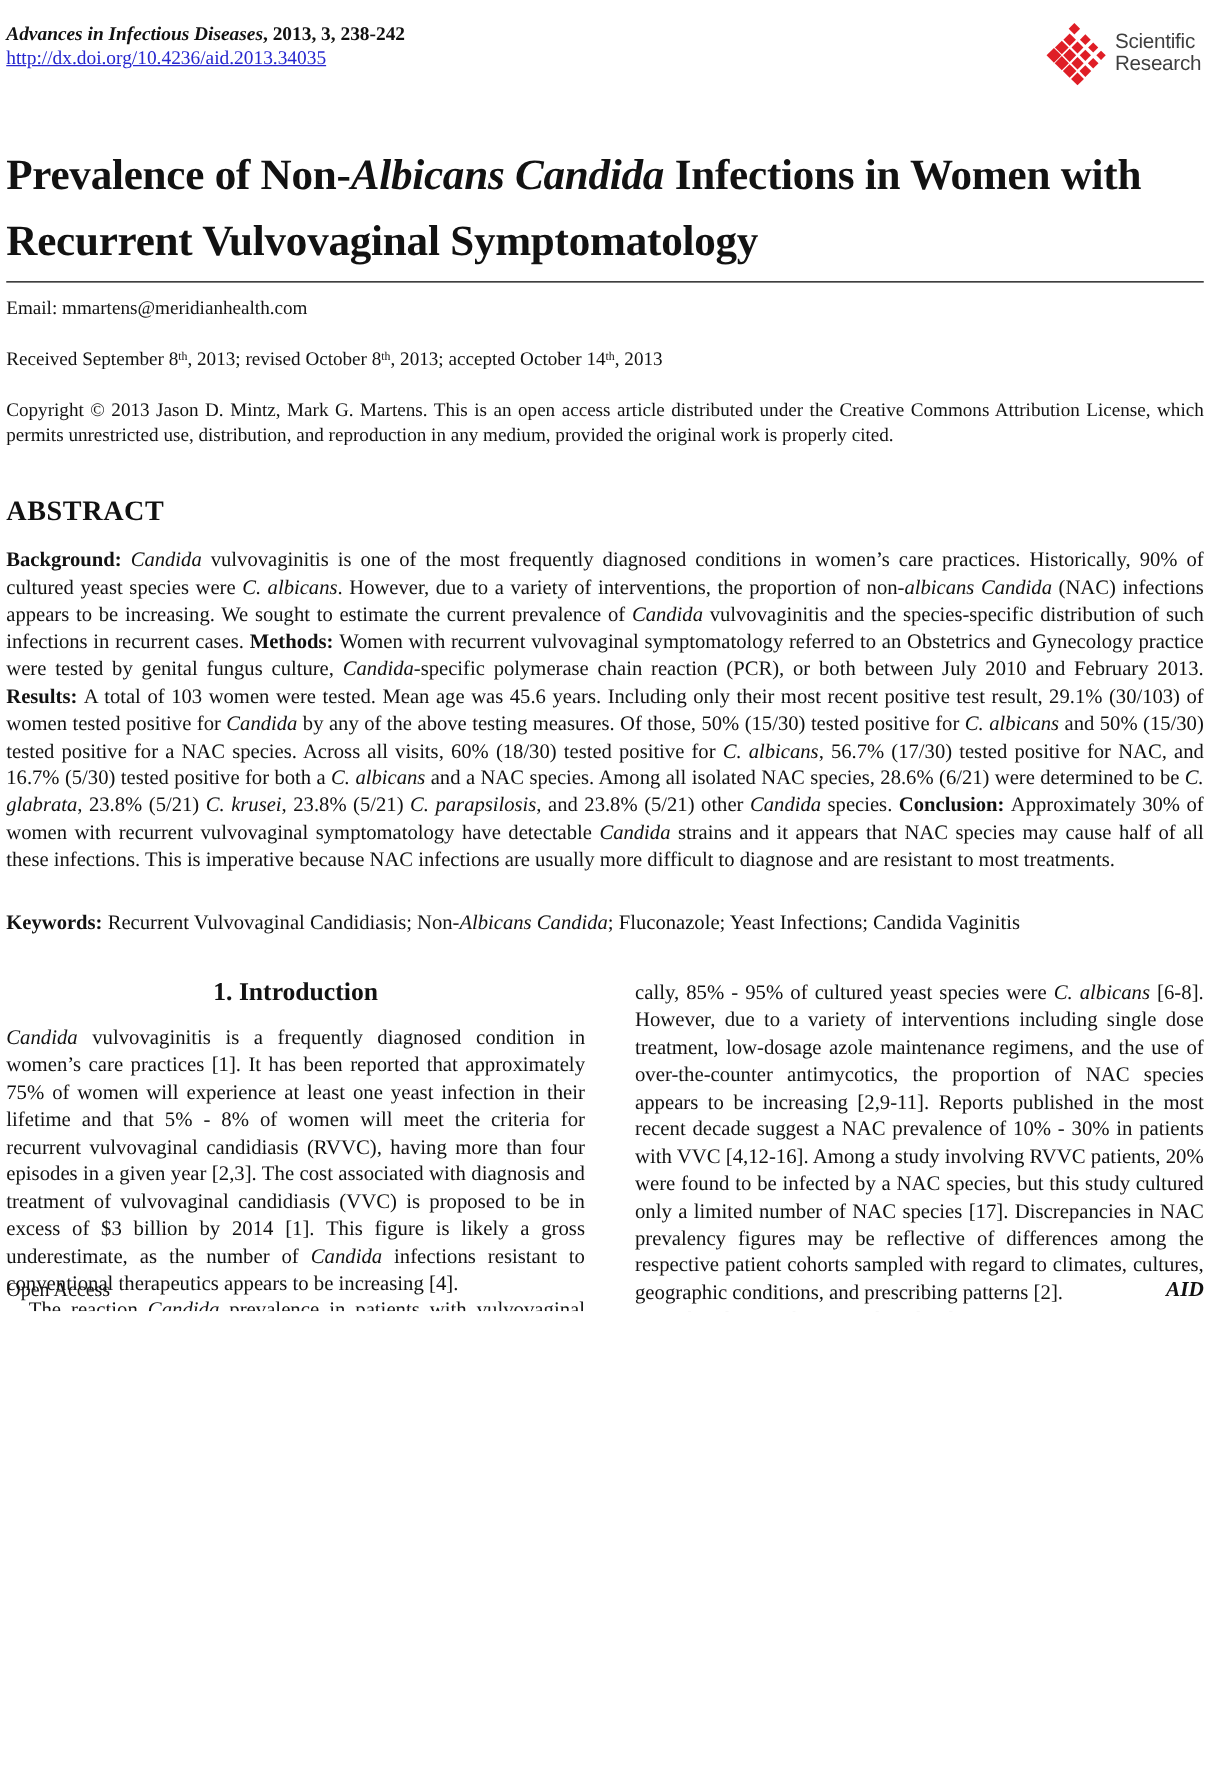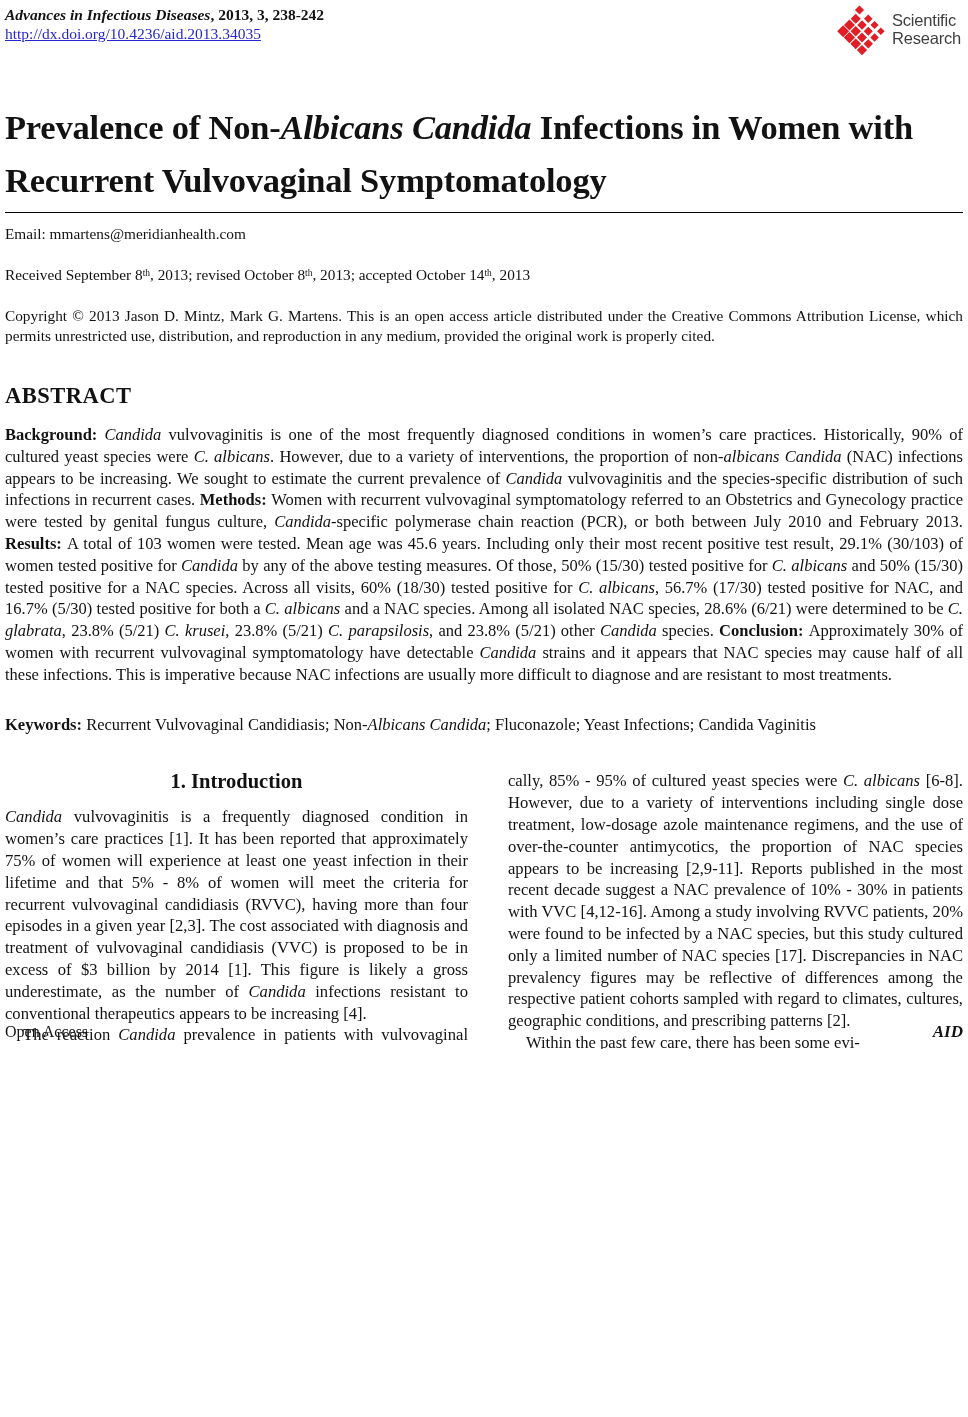--- a/index.html
+++ b/index.html
@@ -8,21 +8,21 @@
     --logo-text:#3f3f3f;
     --ink:#121212;
   }
   *{margin:0;padding:0;box-sizing:border-box;}
   html,body{background:#ffffff;}
   body{width:968px;}
   .page{
     position:relative;
     width:968px;height:1049px;
     background:#ffffff;
-    padding:5px 5px 0 5px;
+    padding:18px 5px 0 5px;
     overflow:hidden;
     font-family:"Liberation Serif","DejaVu Serif",serif;
     color:var(--ink);
   }
   .b{font-weight:bold;}
   .i{font-style:italic;}
   .sup{font-size:0.62em;vertical-align:baseline;position:relative;top:-0.45em;line-height:0;}
 
   
   .hdr{display:flex;justify-content:space-between;align-items:flex-start;}

